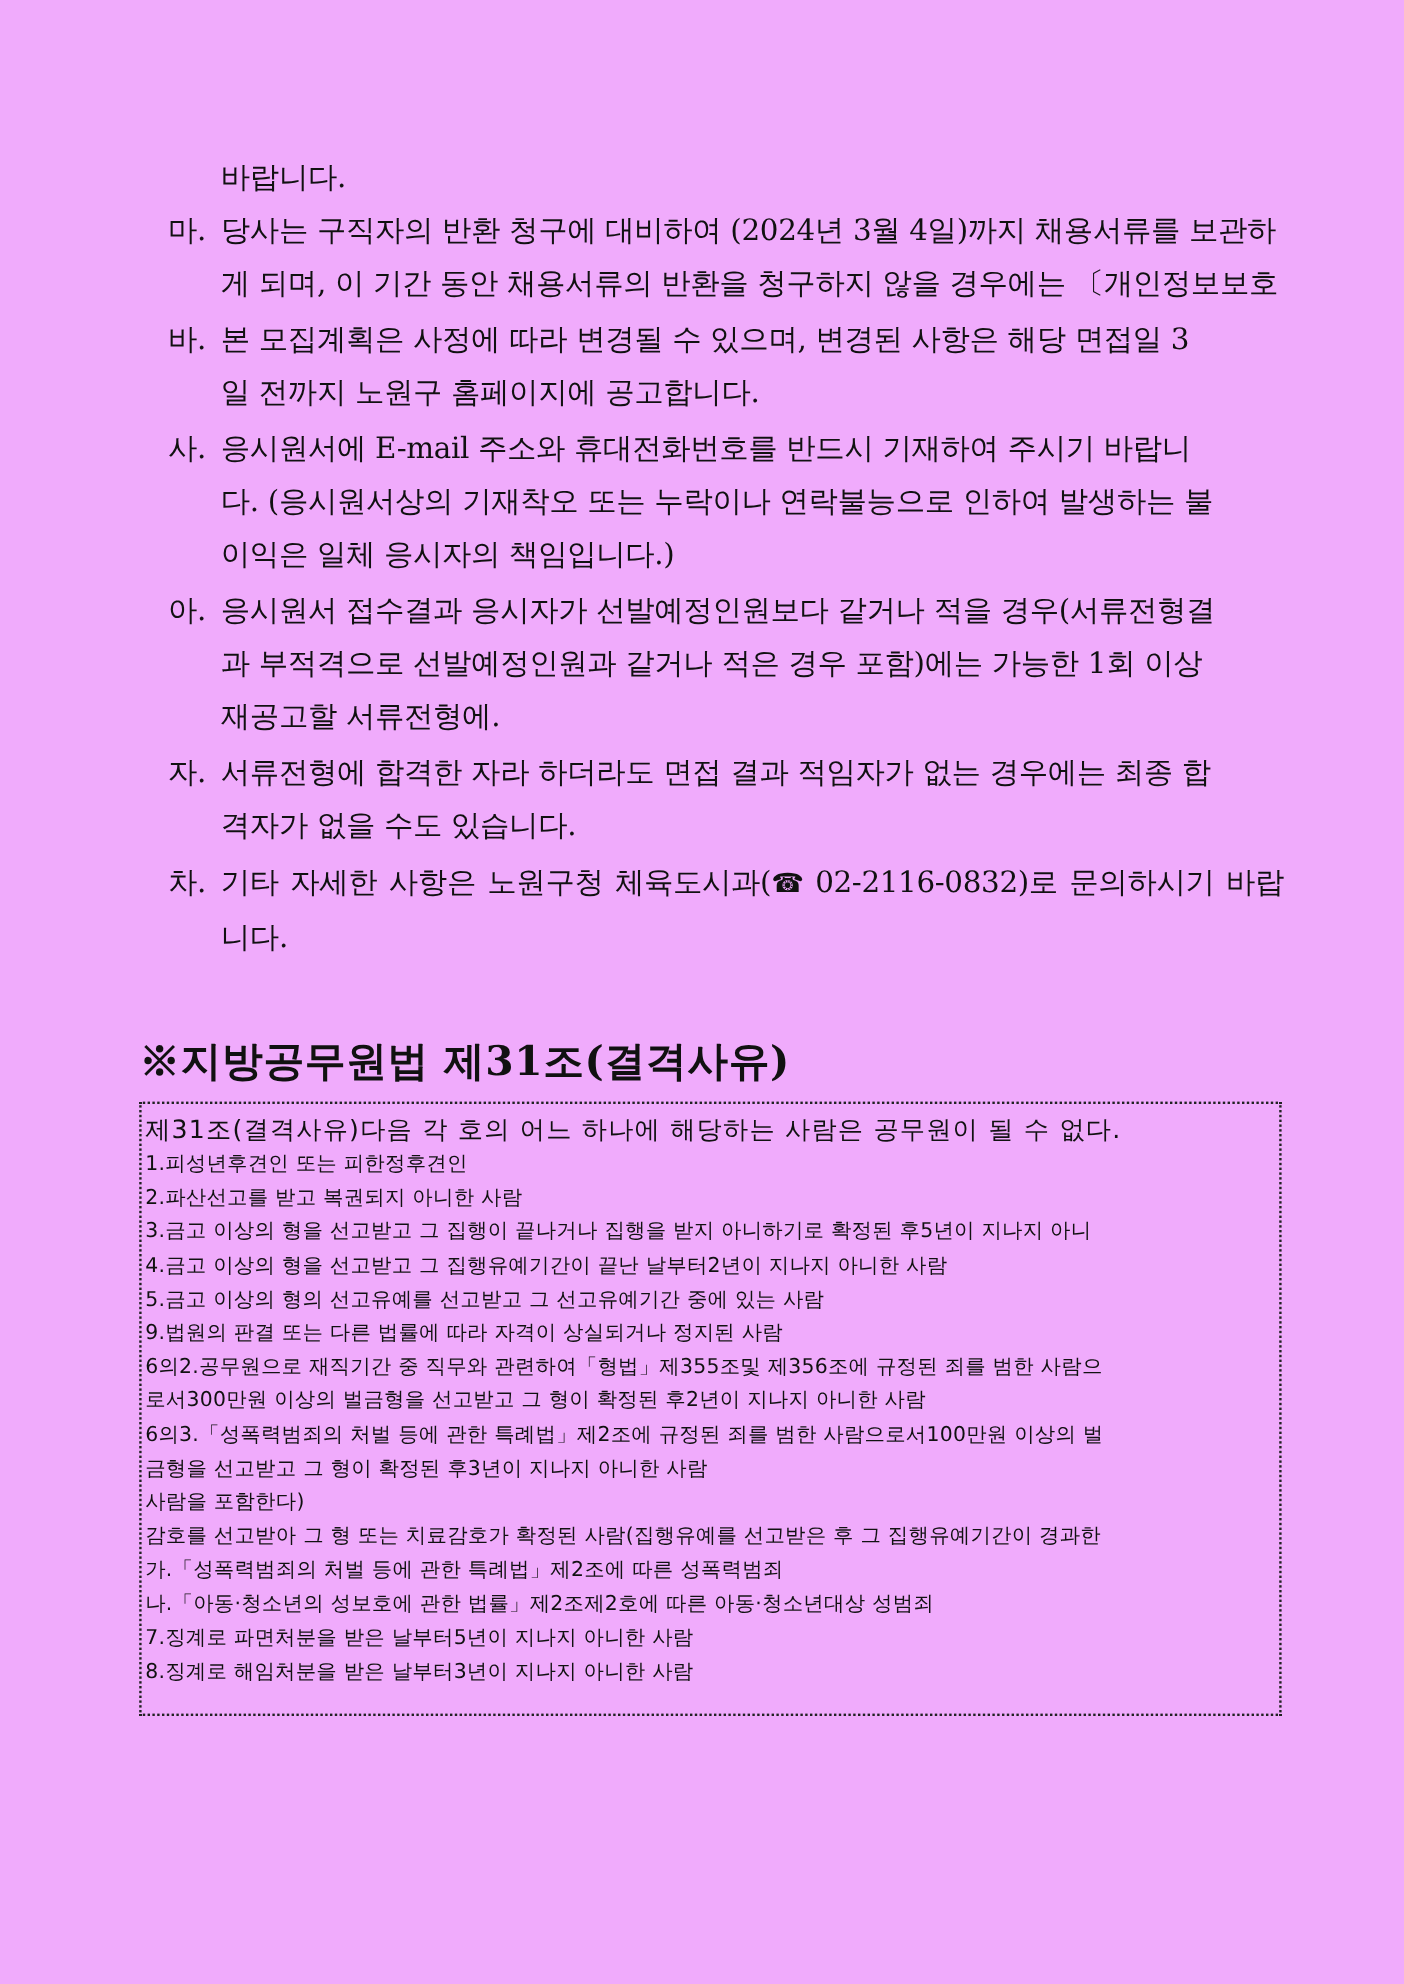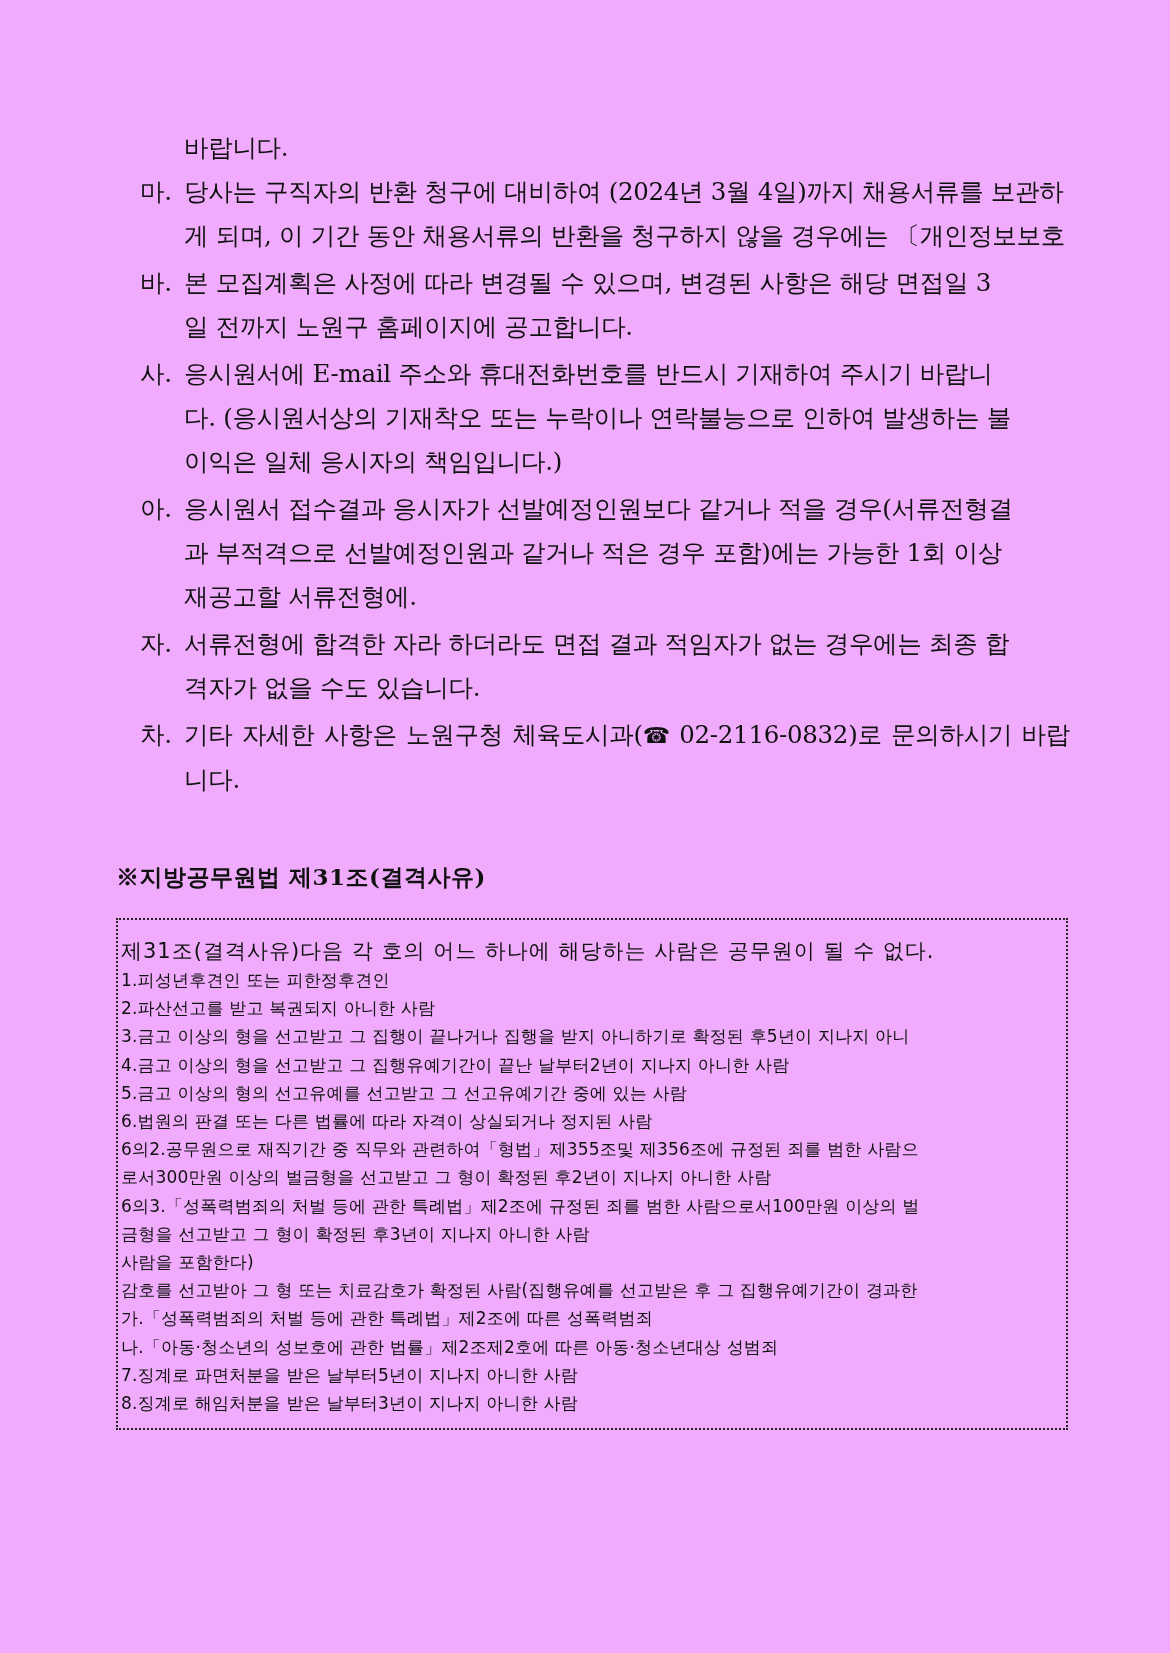--- a/index.html
+++ b/index.html
@@ -47,40 +47,39 @@
     }
     .note-cont {
       padding-left: 44px;
     }
     .section-title {
       position: absolute;
       left: 116px;
       top: 862px;
       font-family: "DejaVu Serif", "Liberation Serif", serif;
       font-weight: bold;
-      font-size: 23px;
+      font-size: 34px;
       letter-spacing: 0.5px;
     }
     .law-box {
       position: absolute;
       left: 116px;
       top: 918px;
       width: 952px;
       height: 512px;
       border: 2px dotted #222222;
       box-sizing: border-box;
       padding: 6px 4px 0 3px;
       font-family: "DejaVu Sans", "Liberation Sans", sans-serif;
     }
     .law-heading {
       font-size: 21px;
       line-height: 30px;
       letter-spacing: 1px;
       white-space: nowrap;
-      margin-top: 10px;
     }
     .law-line {
       font-size: 17px;
       line-height: 28.2px;
       letter-spacing: 0.2px;
       white-space: nowrap;
       overflow: hidden;
     }
     .phone-icon {
       display: inline-block;
@@ -148,21 +147,21 @@
 
   <div class="section-title">※지방공무원법 제31조(결격사유)</div>
 
   <div class="law-box">
     <div class="law-heading">제31조(결격사유)다음 각 호의 어느 하나에 해당하는 사람은 공무원이 될 수 없다.</div>
     <div class="law-line">1.피성년후견인 또는 피한정후견인</div>
     <div class="law-line">2.파산선고를 받고 복권되지 아니한 사람</div>
     <div class="law-line">3.금고 이상의 형을 선고받고 그 집행이 끝나거나 집행을 받지 아니하기로 확정된 후5년이 지나지 아니</div>
     <div class="law-line">4.금고 이상의 형을 선고받고 그 집행유예기간이 끝난 날부터2년이 지나지 아니한 사람</div>
     <div class="law-line">5.금고 이상의 형의 선고유예를 선고받고 그 선고유예기간 중에 있는 사람</div>
-    <div class="law-line">6.법원의 판결 또는 다른 법률에 따라 자격이 상실되거나 정지된 사람</div>
+    <div class="law-line">9.법원의 판결 또는 다른 법률에 따라 자격이 상실되거나 정지된 사람</div>
     <div class="law-line">6의2.공무원으로 재직기간 중 직무와 관련하여「형법」제355조및 제356조에 규정된 죄를 범한 사람으</div>
     <div class="law-line">로서300만원 이상의 벌금형을 선고받고 그 형이 확정된 후2년이 지나지 아니한 사람</div>
     <div class="law-line">6의3.「성폭력범죄의 처벌 등에 관한 특례법」제2조에 규정된 죄를 범한 사람으로서100만원 이상의 벌</div>
     <div class="law-line">금형을 선고받고 그 형이 확정된 후3년이 지나지 아니한 사람</div>
     <div class="law-line">사람을 포함한다)</div>
     <div class="law-line">감호를 선고받아 그 형 또는 치료감호가 확정된 사람(집행유예를 선고받은 후 그 집행유예기간이 경과한</div>
     <div class="law-line">가.「성폭력범죄의 처벌 등에 관한 특례법」제2조에 따른 성폭력범죄</div>
     <div class="law-line">나.「아동·청소년의 성보호에 관한 법률」제2조제2호에 따른 아동·청소년대상 성범죄</div>
     <div class="law-line">7.징계로 파면처분을 받은 날부터5년이 지나지 아니한 사람</div>
     <div class="law-line">8.징계로 해임처분을 받은 날부터3년이 지나지 아니한 사람</div>

